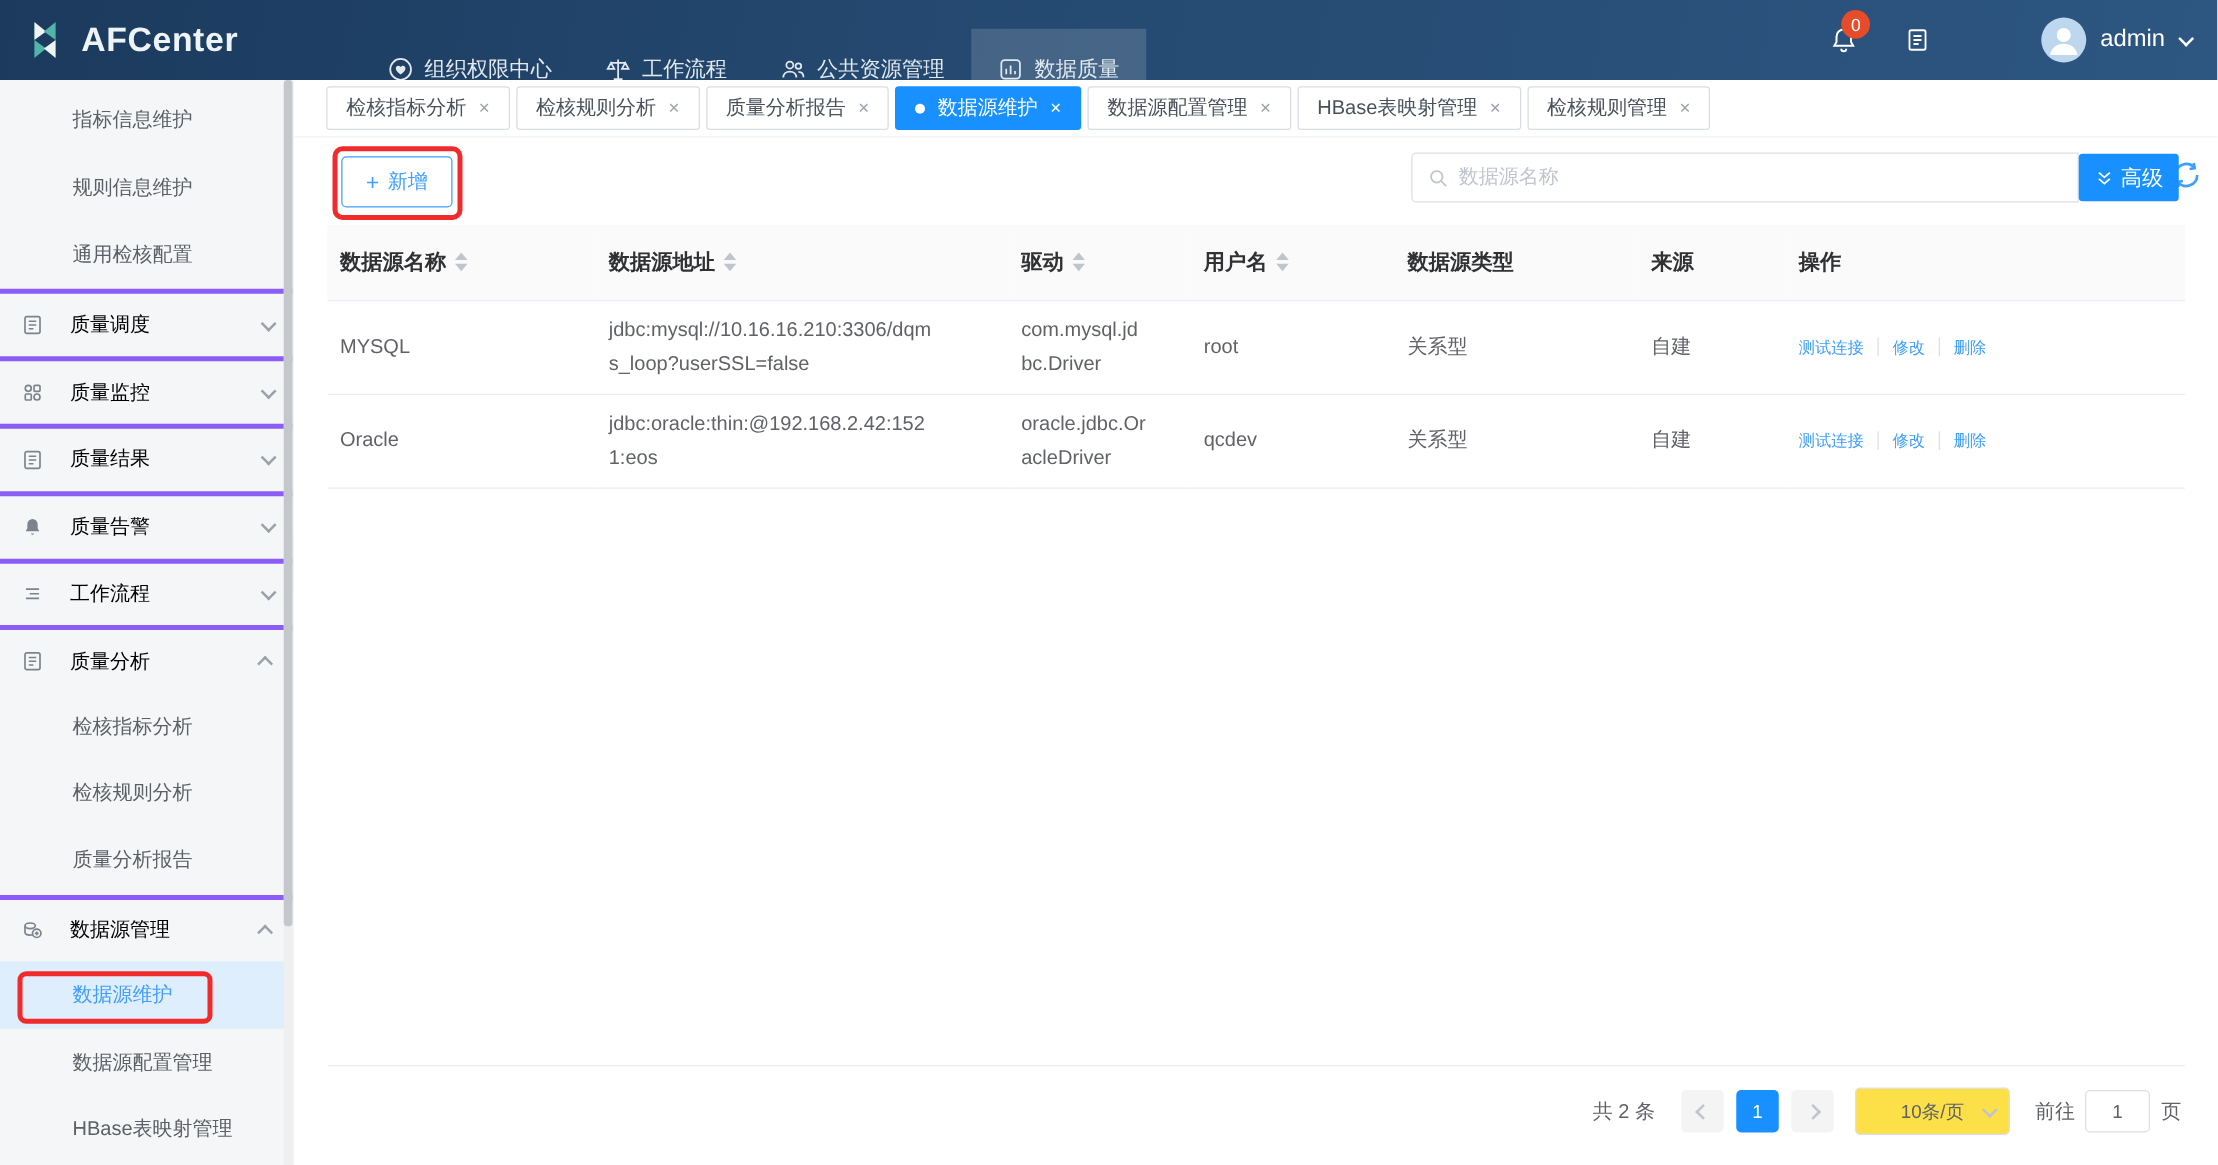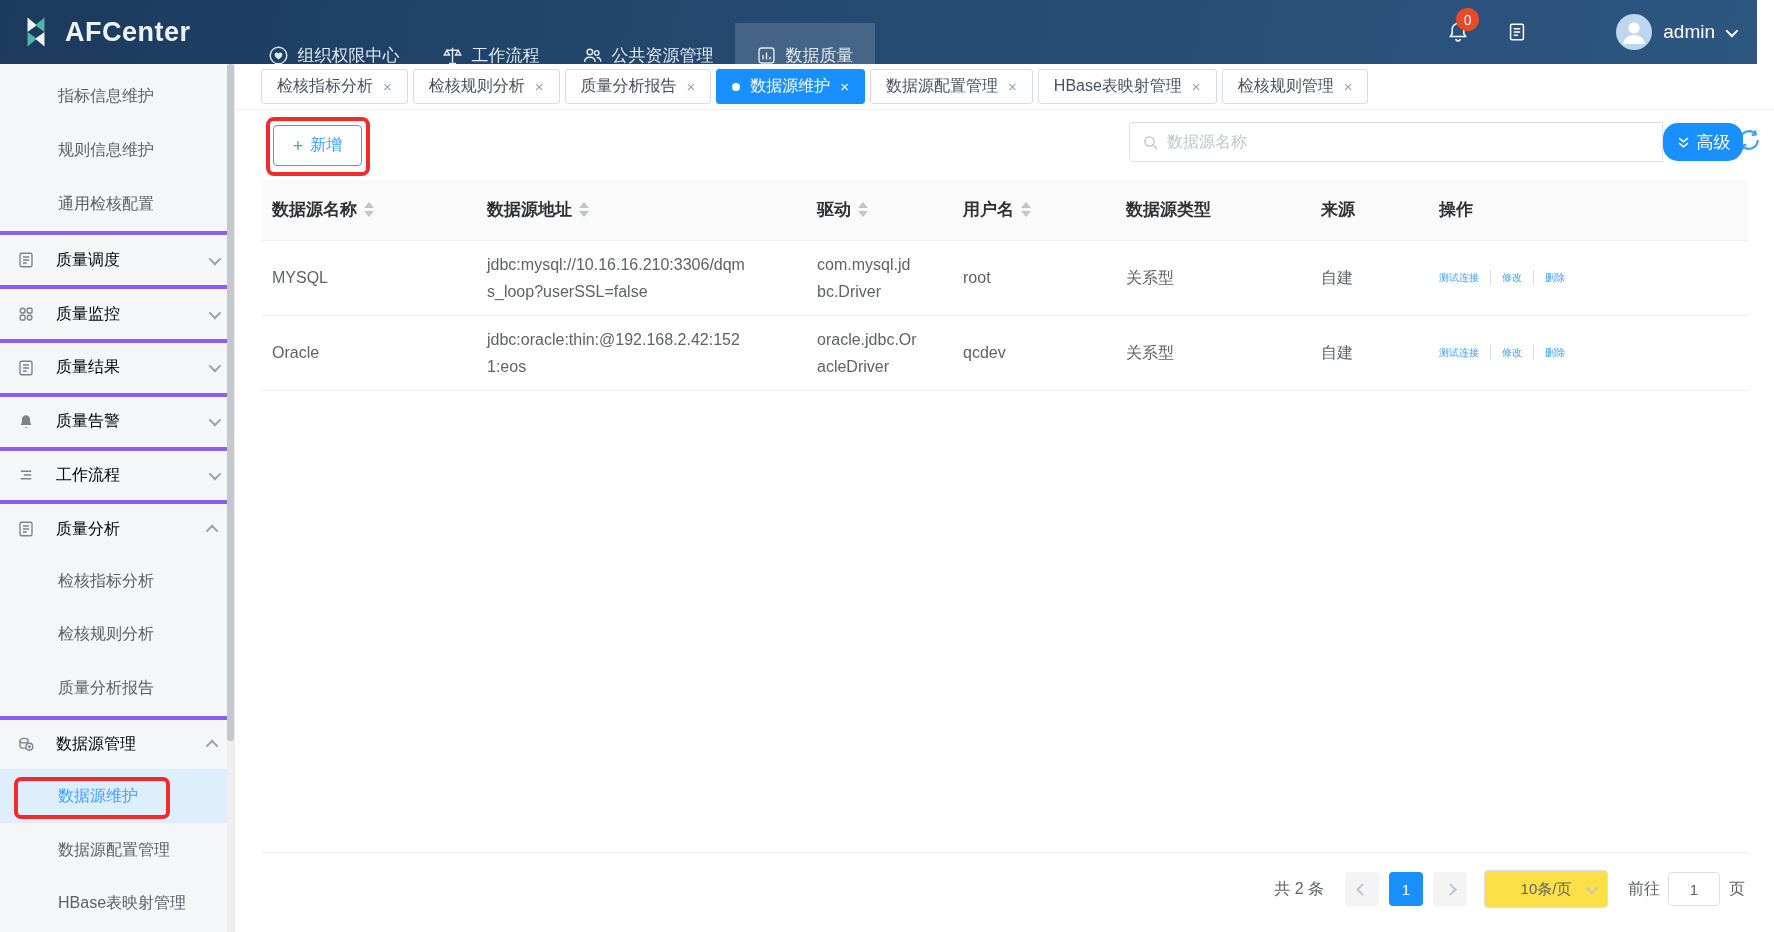--- a/index.html
+++ b/index.html
@@ -5,23 +5,23 @@
   * { box-sizing: border-box; margin: 0; padding: 0; }
   html,body { width:1774px; height:932px; }
   body {
     font-family: "Liberation Sans", "DejaVu Sans", sans-serif;
     position: relative; overflow: hidden; background:#fff; color:#303133;
   }
   svg { display:block; }
 
   
   .navbar {
-    position:absolute; top:0; left:0; right:17px; height:64px;
+    position:absolute; top:0; left:0; right:0; height:64px;
     background: linear-gradient(100deg,#1b3a5d 0%, #24486f 40%, #2d5681 100%);
-    display:flex; align-items:center; color:#e8eef4;
+    display:flex; align-items:center; color:#e8eef4;gap:42px;
   }
   .logo { display:flex; align-items:center; gap:12px; margin-left:19px; }
   .brand { font-size:27px; font-weight:bold; color:#eef4f6; letter-spacing:.5px; }
   .nav-items { display:flex; height:100%; margin-left:56px;margin-top:46px; }
   .nav-item {
     display:flex; align-items:center; gap:9px; padding:0 21px; height:100%;
     font-size:17px; color:#e2e9f0; cursor:pointer; white-space:nowrap;
   }
   .nav-item.active { background:rgba(255,255,255,.15); }
   .nav-right { margin-left:auto; display:flex; align-items:center; margin-right:22px; }
@@ -103,21 +103,21 @@
     border:1px solid #dcdfe6; border-radius:4px 0 0 4px; background:#fff;
     display:flex; align-items:center; padding:0 12px; gap:8px;
   }
   .search-box input {
     border:none; outline:none; flex:1; font-size:16px; color:#606266;
     font-family:inherit; background:transparent;
   }
   .search-box input::placeholder { color:#c0c4cc; }
   .btn-adv {
     position:absolute; left:1428px; top:13px; width:80px; height:38px;
-    background:#1890ff; border:none; border-radius:15px; color:#fff; font-size:17px;
+    background:#1890ff; border:none; border-radius:3px; color:#fff; font-size:17px;
     display:flex; align-items:center; justify-content:center; gap:6px; cursor:pointer; z-index:2;
   }
   .refresh { position:absolute; left:1500px; top:16px; color:#409eff; z-index:1; cursor:pointer; }
 
   
   .table-wrap { margin:0 26px 0 27px; }
   table { width:1486px; border-collapse:collapse; table-layout:fixed; }
   col.c1{width:215px} col.c2{width:330px} col.c3{width:146px} col.c4{width:163px}
   col.c5{width:195px} col.c6{width:118px} col.c7{width:319px}
   th {
@@ -128,21 +128,21 @@
   .sort { display:inline-flex; flex-direction:column; gap:3px; cursor:pointer; }
   .caret-up { width:0; height:0; border-left:5px solid transparent; border-right:5px solid transparent; border-bottom:6px solid #c0c4cc; }
   .caret-down { width:0; height:0; border-left:5px solid transparent; border-right:5px solid transparent; border-top:6px solid #c0c4cc; }
   td {
     height:74px; padding:10px; font-size:16px; color:#606266;
     border-bottom:1px solid #ebeef5; vertical-align:middle; line-height:27px;
   }
   .wrap-addr { width:262px; word-break:break-all; }
   .wrap-drv { width:102px; word-break:break-all; }
   .actions { display:flex; align-items:center; }
-  .actions a { color:#409eff; font-size:10px; text-decoration:none; cursor:pointer; white-space:nowrap; }
+  .actions a { color:#409eff; font-size:13px; text-decoration:none; cursor:pointer; white-space:nowrap; }
   .actions .sep { width:1px; height:15px; background:#dcdfe6; margin:0 11px; }
 
   .table-bottom-line { position:absolute; left:27px; right:26px; top:788px; border-top:1px solid #ebeef5; }
 
   
   .pagination {
     position:absolute; right:29px; top:806px; display:flex; align-items:center; font-size:15px; color:#606266;
   }
   .pg-total { margin-right:16px; font-size:16px; }
   .pg-btn {

